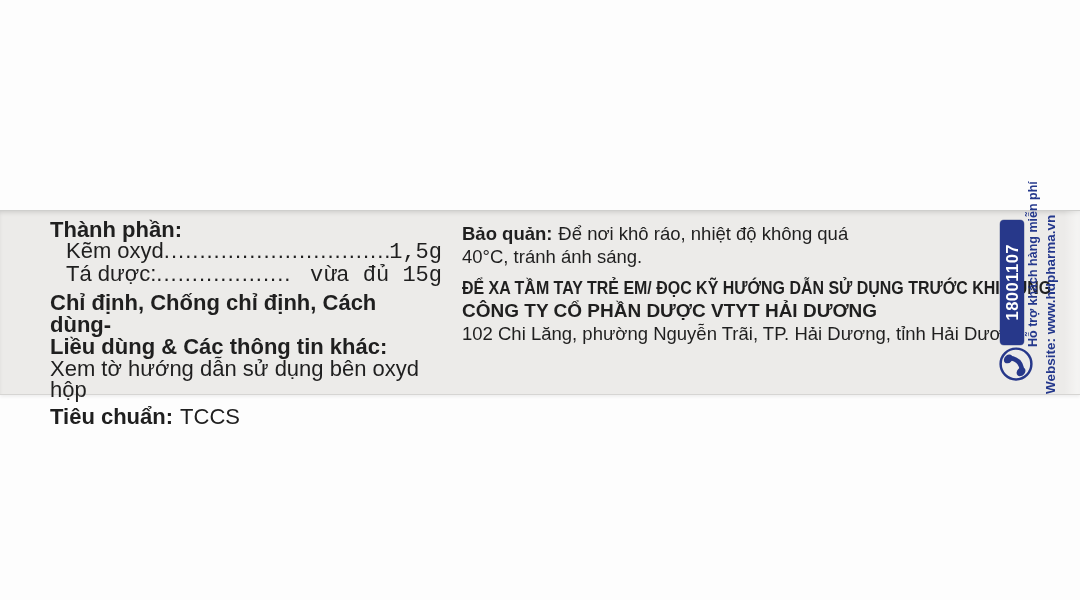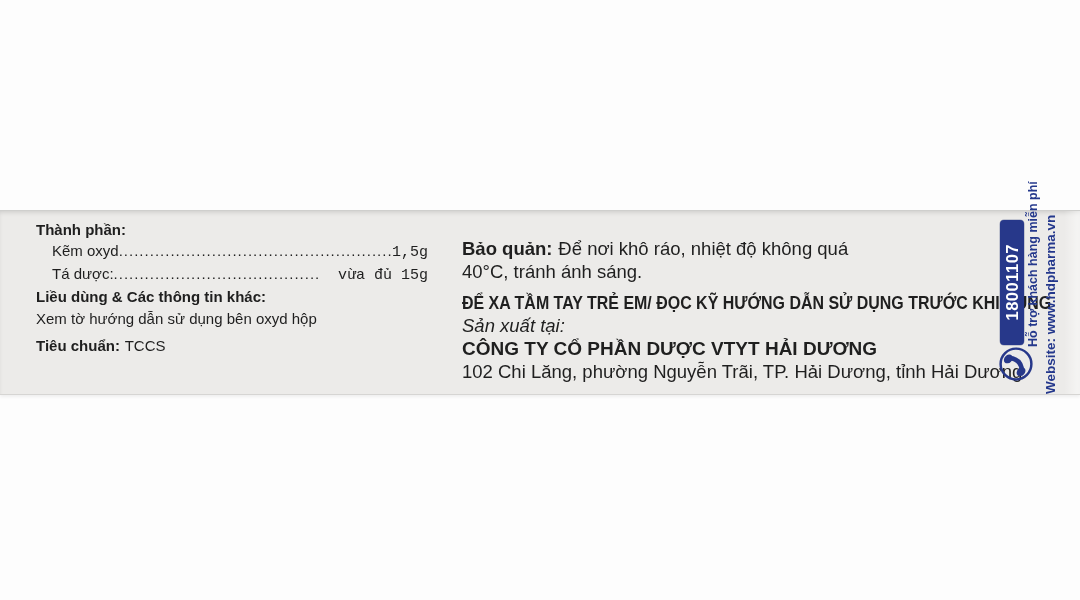--- a/index.html
+++ b/index.html
@@ -15,22 +15,22 @@
     background:#ecebe9;
     border-top:1px solid #cfcfcd;
     border-bottom:1px solid #d6d5d3;
     box-shadow:inset 0 3px 5px -2px rgba(0,0,0,.15), 0 2px 3px rgba(0,0,0,.06);
   }
   .label::after{
     content:"";position:absolute;right:0;top:0;bottom:0;width:16px;
     background:linear-gradient(to right, rgba(255,255,255,0), rgba(255,255,255,.55));
     pointer-events:none;
   }
-  .col-left{position:absolute;left:36px;top:8px;width:392px;font-size:15px;line-height:21px;}
-  .col-right{position:absolute;left:462px;top:26px;width:522px;font-size:18.5px;line-height:23px;}
+  .col-left{position:absolute;left:50px;top:8px;width:392px;font-size:22px;line-height:21px;}
+  .col-right{position:absolute;left:462px;top:11px;width:522px;font-size:18.5px;line-height:23px;}
   p{margin:0;padding:0;}
   .b{font-weight:bold;}
   .i{font-style:italic;}
   .lbl{font-weight:bold;margin-right:.32em;}
   .dotline{display:flex;align-items:baseline;}
   .dotline .name{flex:none;white-space:nowrap;margin-left:16px;}
   .dotline .dots{flex:1 1 auto;overflow:hidden;white-space:nowrap;letter-spacing:1px;}
   .dotline .value{flex:none;white-space:nowrap;font-family:Liberation Mono, monospace;}
   .dotline .value.pad{padding-left:6px;margin-left:13px;}
   .tight{line-height:22px;}
@@ -75,34 +75,34 @@
     <div class="dotline">
       <span class="name">Kẽm oxyd</span>
       <span class="dots">......................................................................</span>
       <span class="value">1,5g</span>
     </div>
     <div class="dotline">
       <span class="name">Tá dược:</span>
       <span class="dots">......................................................................</span>
       <span class="value pad">vừa đủ 15g</span>
     </div>
+    <p class="b tight mt6">Chỉ định, Chống chỉ định, Cách dùng-</p>
     <p class="b tight">Liều dùng &amp; Các thông tin khác:</p>
     <p>Xem tờ hướng dẫn sử dụng bên oxyd hộp</p>
     <p class="mt10">
       <span class="lbl">Tiêu chuẩn:</span><span>TCCS</span>
     </p>
   </div>
 
   <div class="col-right">
     <p>
       <span class="lbl">Bảo quản:</span><span>Để nơi khô ráo, nhiệt độ không quá</span>
     </p>
     <p>40°C, tránh ánh sáng.</p>
     <p class="warning mt8">ĐỂ XA TẦM TAY TRẺ EM/ ĐỌC KỸ HƯỚNG DẪN SỬ DỤNG TRƯỚC KHI DÙNG</p>
-    <p class="i">Sản xuất tại:</p>
     <p class="company">CÔNG TY CỔ PHẦN DƯỢC VTYT HẢI DƯƠNG</p>
     <p class="address">102 Chi Lăng, phường Nguyễn Trãi, TP. Hải Dương, tỉnh Hải Dương</p>
   </div>
 
   <div class="hotline-badge">
     <span class="vtext">18001107</span>
   </div>
   <div class="vtext caption-v">Hỗ trợ khách hàng miễn phí</div>
   <div class="vtext website-v">Website: www.hdpharma.vn</div>
 

